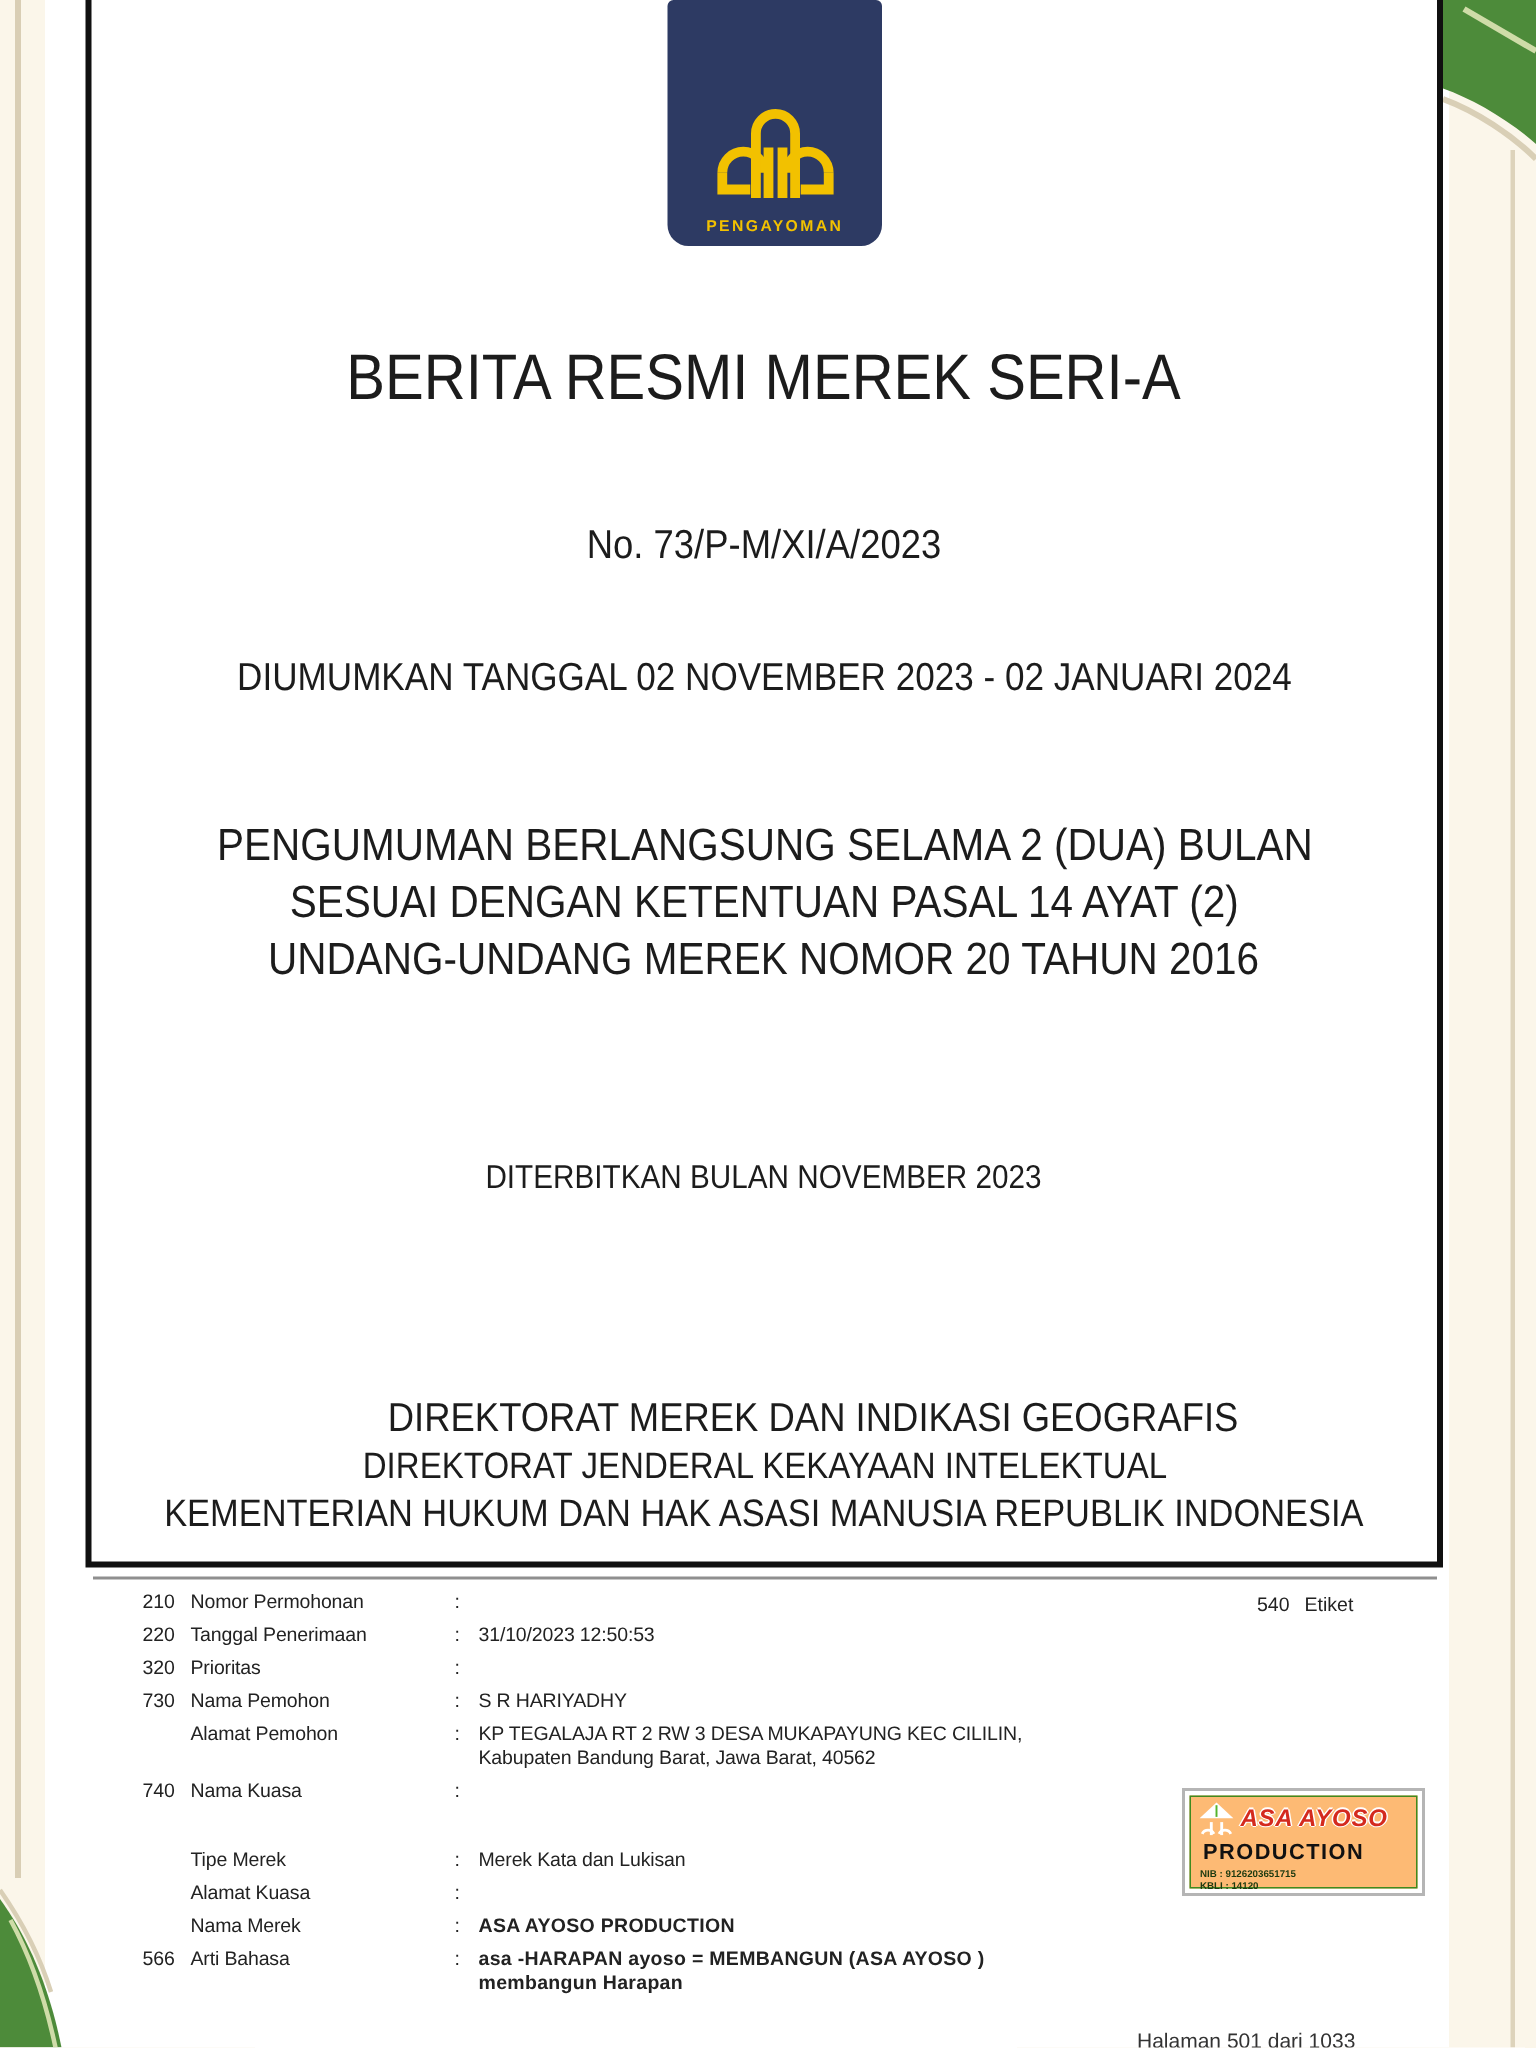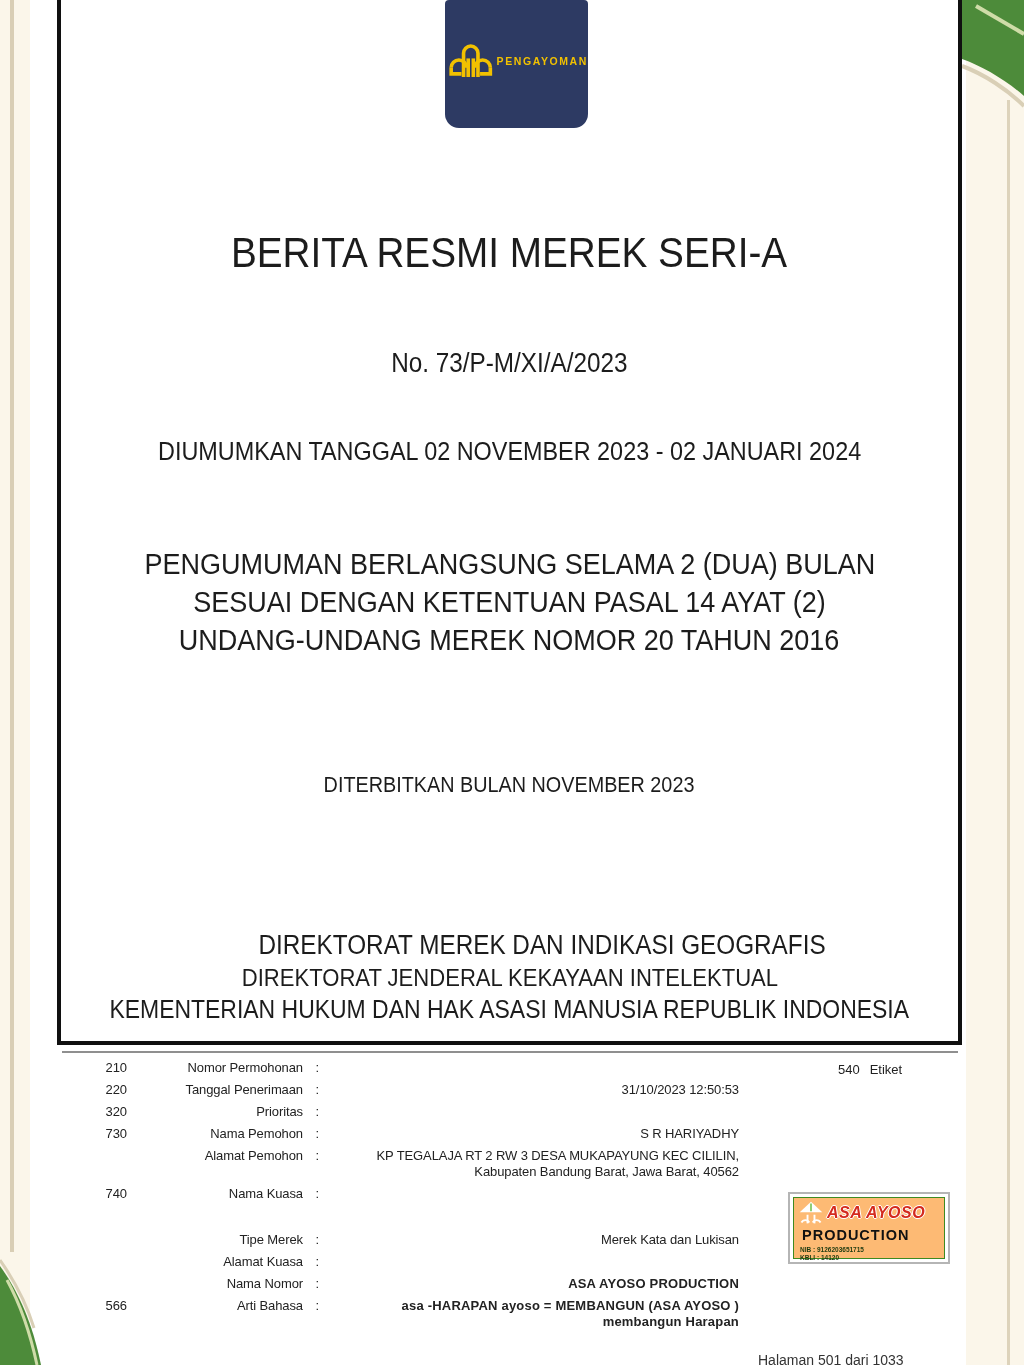--- a/index.html
+++ b/index.html
@@ -13,39 +13,39 @@
   .paper{position:absolute;left:30px;top:0;width:936px;height:1365px;background:#ffffff;z-index:1;}
   .margin-line-left{position:absolute;left:10px;top:0;width:4px;height:1252px;background:#d9ceb5;z-index:2;}
   .margin-line-right{position:absolute;left:1007px;top:100px;width:3px;height:1265px;background:#ddd3bb;z-index:2;}
   .ribbon{position:absolute;z-index:3;}
   .ribbon.tr{right:0;top:0;}
   .ribbon.bl{left:0;bottom:0;}
   
   .frame{position:absolute;left:57px;top:-8px;width:897px;height:1045px;border:4px solid #101010;background:#fff;z-index:4;}
   .frame-inner{position:absolute;left:57px;top:0;width:905px;height:1045px;z-index:5;}
   
-  .logo{position:absolute;left:388px;top:0;width:143px;height:128px;background:#2d3a63;border-radius:4px 4px 14px 14px;
-        display:flex;flex-direction:row;align-items:center;justify-content:flex-end;padding-bottom:7px;box-sizing:border-box;}
+  .logo{position:absolute;left:388px;top:0;width:143px;height:164px;background:#2d3a63;border-radius:4px 4px 14px 14px;
+        display:flex;flex-direction:column;align-items:center;justify-content:flex-end;padding-bottom:7px;box-sizing:border-box;}
   .logo .caption{color:#f2c100;font-weight:bold;font-size:10.5px;letter-spacing:1.6px;}
   
   .cline{position:absolute;left:0;width:100%;text-align:center;white-space:nowrap;}
   .narrow{display:inline-block;transform:scaleX(0.9);transform-origin:center;}
   .t-title{top:228px;font-size:43px;}
   .t-number{top:348px;font-size:27px;}
   .t-announce{top:436px;font-size:26px;}
   .t-notice{top:545px;font-size:30px;line-height:38px;}
   .t-published{top:772px;font-size:22px;}
   .t-issuer1{top:930px;font-size:27px;padding-left:33px;}
   .t-issuer2{top:964px;font-size:24.5px;}
   .t-issuer3{top:995px;font-size:25.5px;}
   
   .hr{position:absolute;left:62px;top:1051px;width:896px;height:2px;background:#8f8f8f;z-index:5;}
   
   .record{position:absolute;left:95px;top:1060px;width:645px;z-index:5;font-size:13px;letter-spacing:-0.1px;color:#222;}
-  .row{display:grid;grid-template-columns:32px 176px 16px 1fr;align-items:start;line-height:16px;margin-bottom:6px;text-align:right;}
+  .row{display:grid;grid-template-columns:32px 176px 16px 1fr;align-items:start;line-height:16px;margin-bottom:6px;}
   .row .colon::before{content:":";}
   .row.gap-top{margin-top:30px;}
   .row .value{max-width:420px;}
   .val-bold .value{font-weight:bold;letter-spacing:0.2px;}
   .etiket-caption{position:absolute;left:838px;top:1062px;z-index:5;font-size:13px;color:#222;}
   .etiket-caption span{margin-right:10px;}
   
   .etiket{position:absolute;left:788px;top:1192px;width:162px;height:72px;z-index:5;
           background:#fff;border:2px solid #b5b5b5;box-sizing:border-box;padding:3px;}
   .etiket .green{width:100%;height:100%;background:#fdba74;border:1px solid #3f8a20;box-sizing:border-box;
@@ -158,21 +158,21 @@
     <span class="value">Merek Kata dan Lukisan</span>
   </div>
   <div class="row">
     <span class="code"></span>
     <span class="label">Alamat Kuasa</span>
     <span class="colon"></span>
     <span class="value"></span>
   </div>
   <div class="row val-bold">
     <span class="code"></span>
-    <span class="label">Nama Nomor</span>
+    <span class="label">Nama Merek</span>
     <span class="colon"></span>
     <span class="value">ASA AYOSO PRODUCTION</span>
   </div>
   <div class="row val-bold">
     <span class="code">566</span>
     <span class="label">Arti Bahasa</span>
     <span class="colon"></span>
     <span class="value">asa -HARAPAN ayoso = MEMBANGUN (ASA AYOSO ) membangun Harapan</span>
   </div>
 </div>

